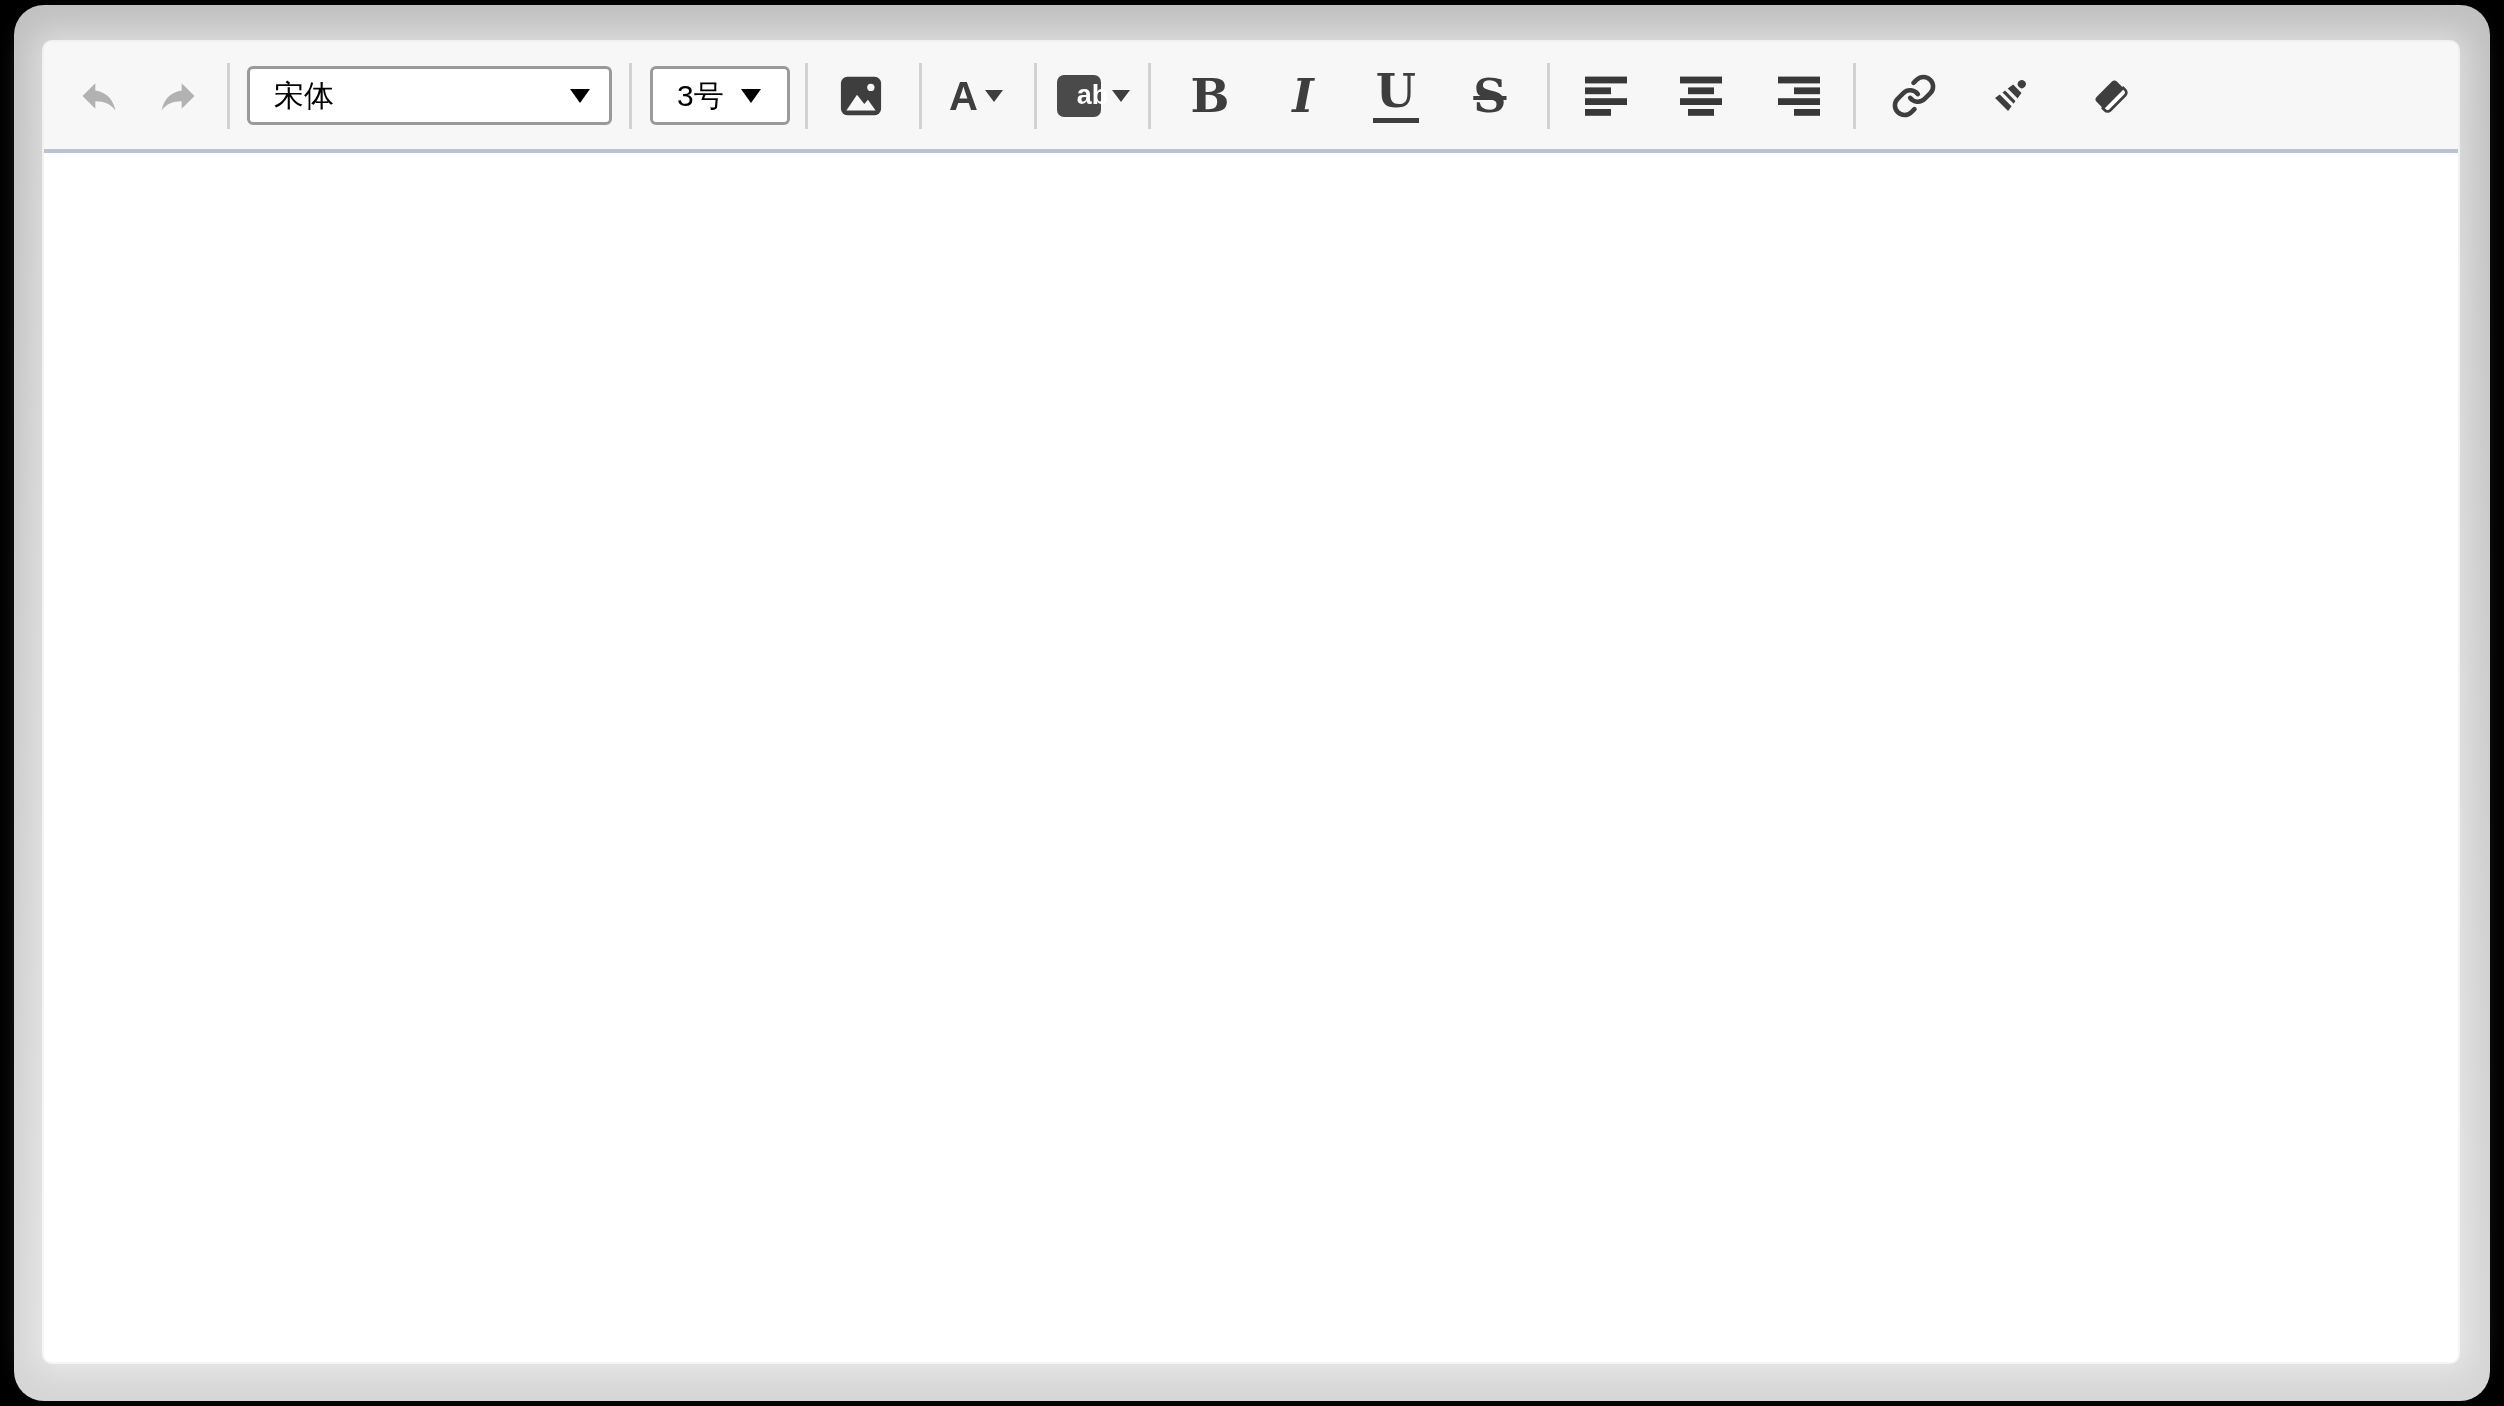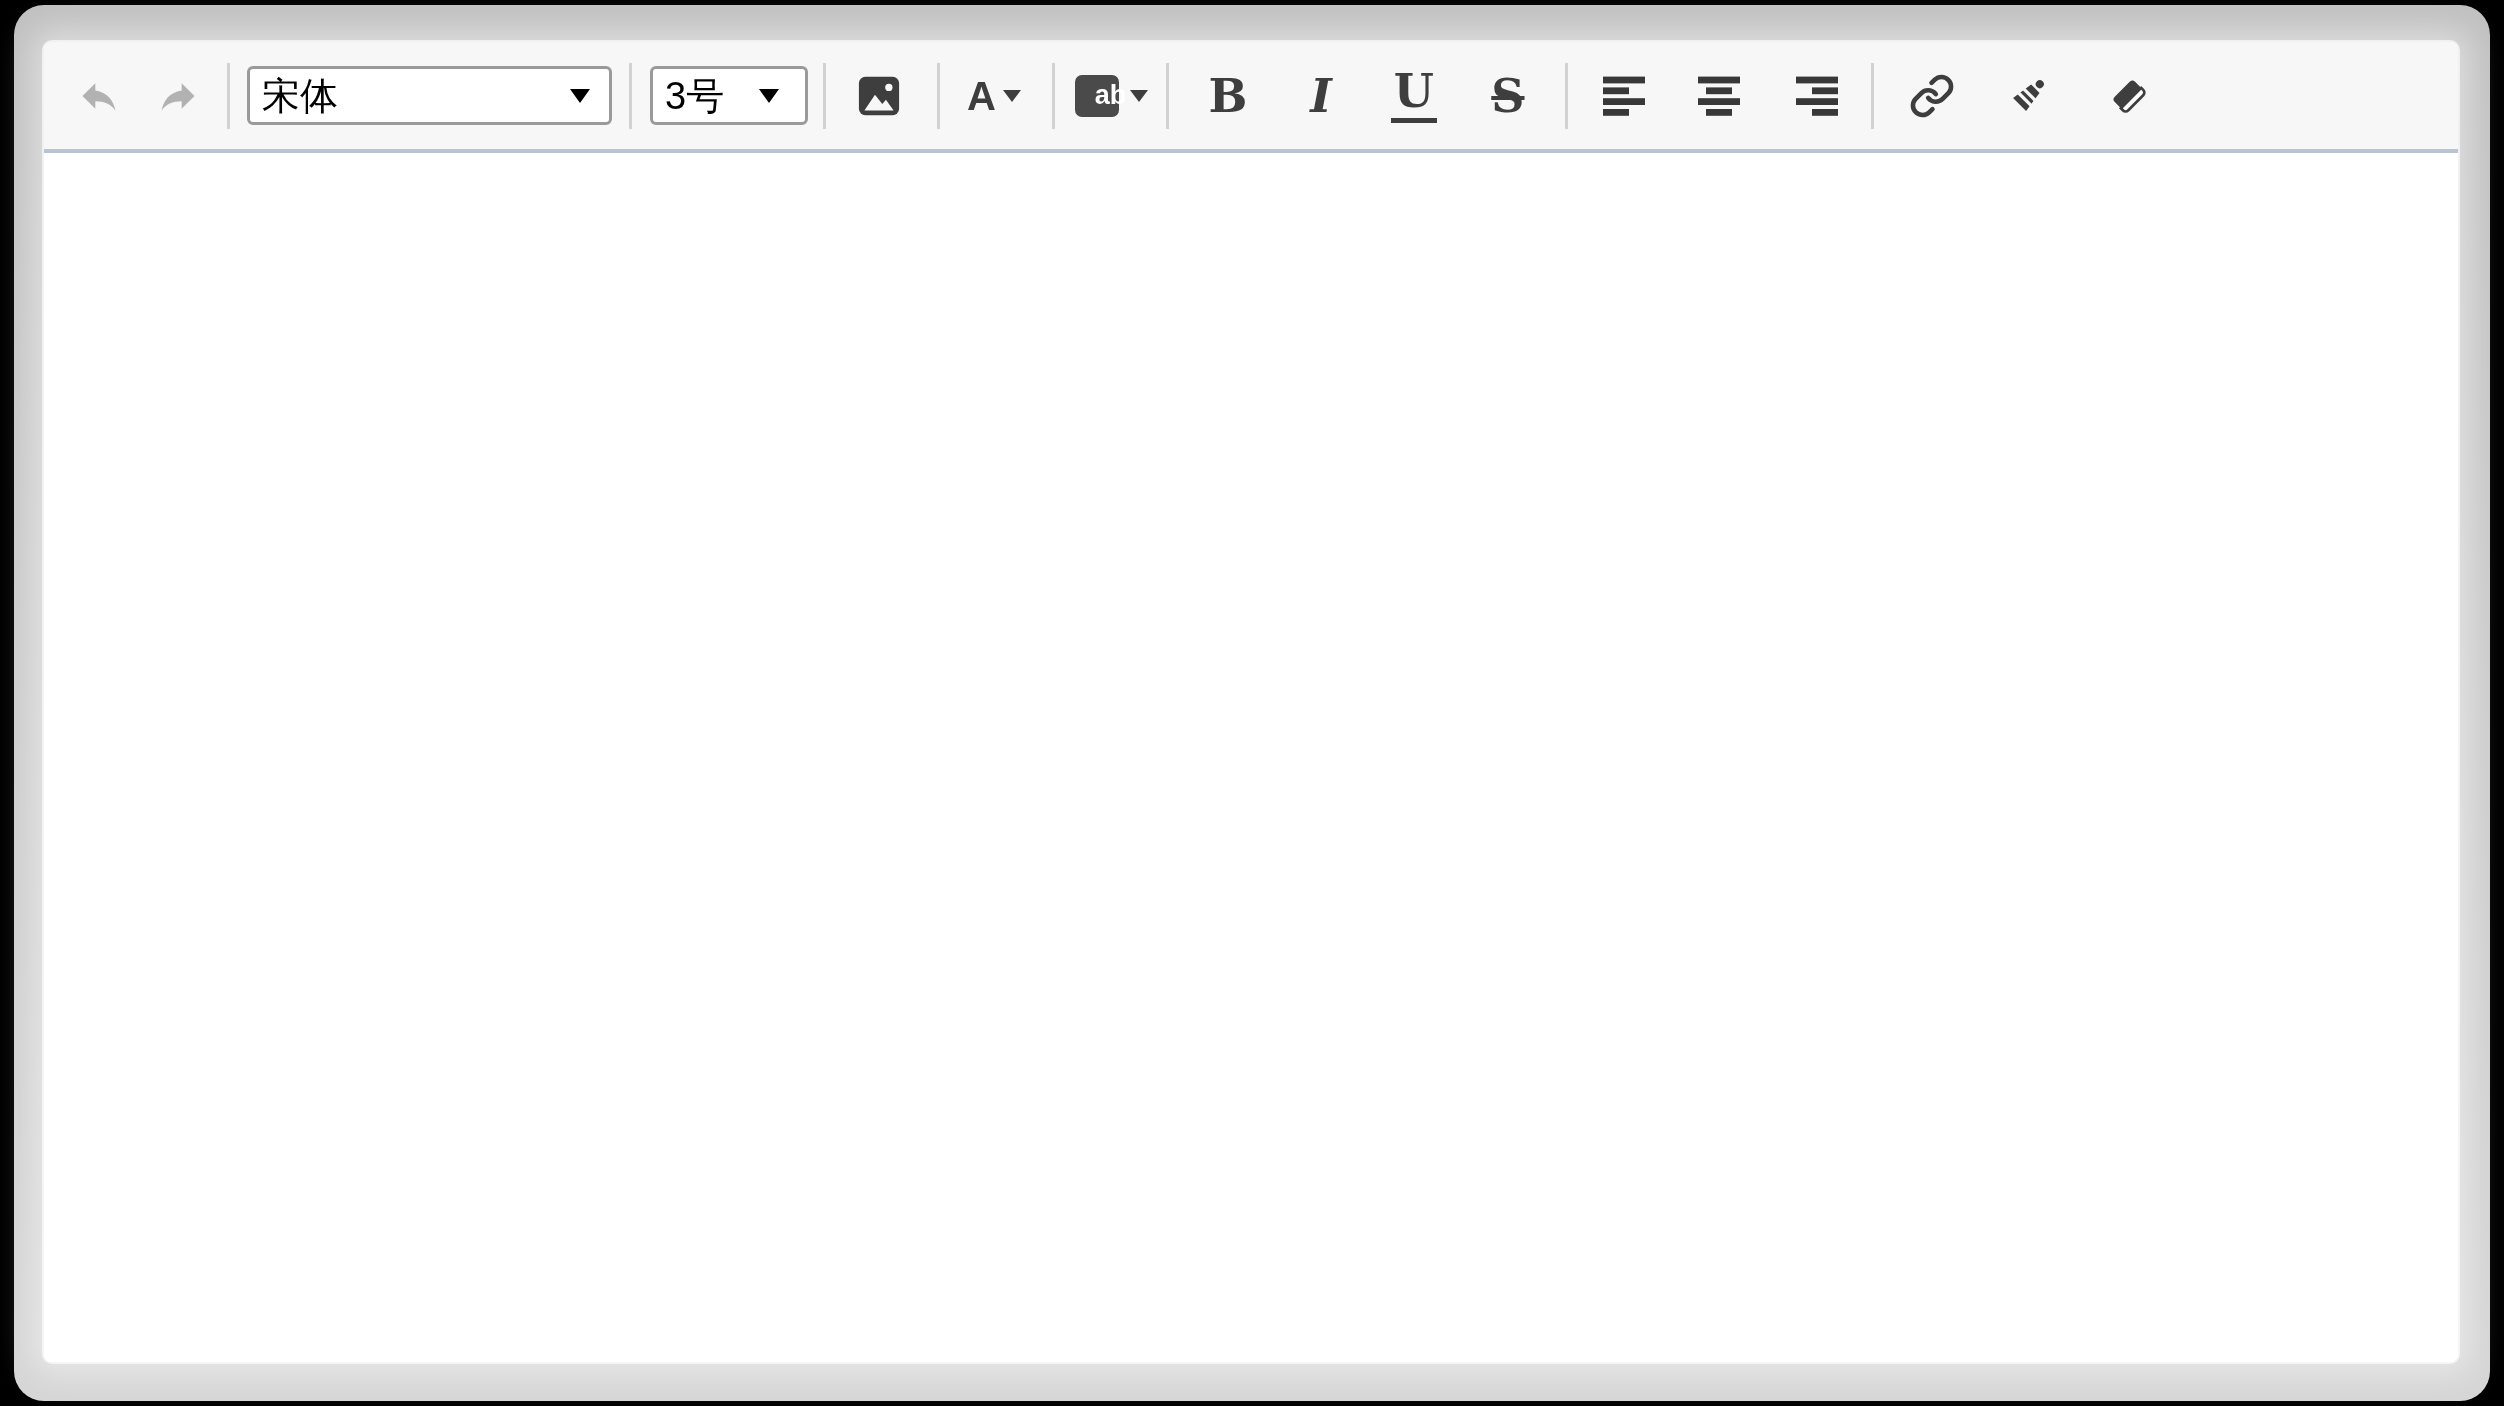--- a/index.html
+++ b/index.html
@@ -28,27 +28,27 @@
   .tb-btn{
     background:transparent;border:none;display:flex;align-items:center;justify-content:center;
     color:var(--icon);cursor:pointer;flex:0 0 auto;padding:0;
   }
   .tb-btn.disabled{color:var(--icon-disabled);cursor:default;}
   .tb-btn svg{display:block;}
   .select{
     height:59px;background:#fff;border:3px solid var(--select-border);border-radius:6px;
     display:flex;align-items:center;cursor:pointer;flex:0 0 auto;position:relative;
   }
-  .select .sel-text{font-size:38px;color:var(--select-text);line-height:1;padding-left:12px;}
+  .select .sel-text{font-size:30px;color:var(--select-text);line-height:1;padding-left:24px;}
   .caret{width:0;height:0;border-left:10px solid transparent;border-right:10px solid transparent;
     border-top:14px solid #000;flex:0 0 auto;}
   .caret.small{border-left-width:9px;border-right-width:9px;border-top-width:12px;border-top-color:var(--icon);}
   .font-select{width:365px;}
   .font-select .caret{position:absolute;right:19px;}
-  .size-select{width:158px;}
+  .size-select{width:140px;}
   .size-select .caret{position:absolute;right:26px;}
   .glyph{font-family:"DejaVu Serif","Liberation Serif",serif;font-weight:700;font-size:46px;
     color:var(--icon);line-height:1;}
   .glyph.italic{font-style:italic;}
   .glyph.underline{display:inline-block;border-bottom:5px solid currentColor;padding:0 3px 4px;}
   .glyph.strike{text-decoration:line-through;text-decoration-thickness:4px;}
   .a-label{font-size:40px;font-weight:700;color:var(--icon);line-height:1;margin-right:7px;}
   .chip{width:44px;height:42px;background:var(--dark-chip-bg);border-radius:7px;margin-right:11px;
     display:flex;align-items:center;justify-content:center;padding-left:27px;}
   .chip span{color:#fff;font-weight:700;font-size:27px;line-height:1;}

